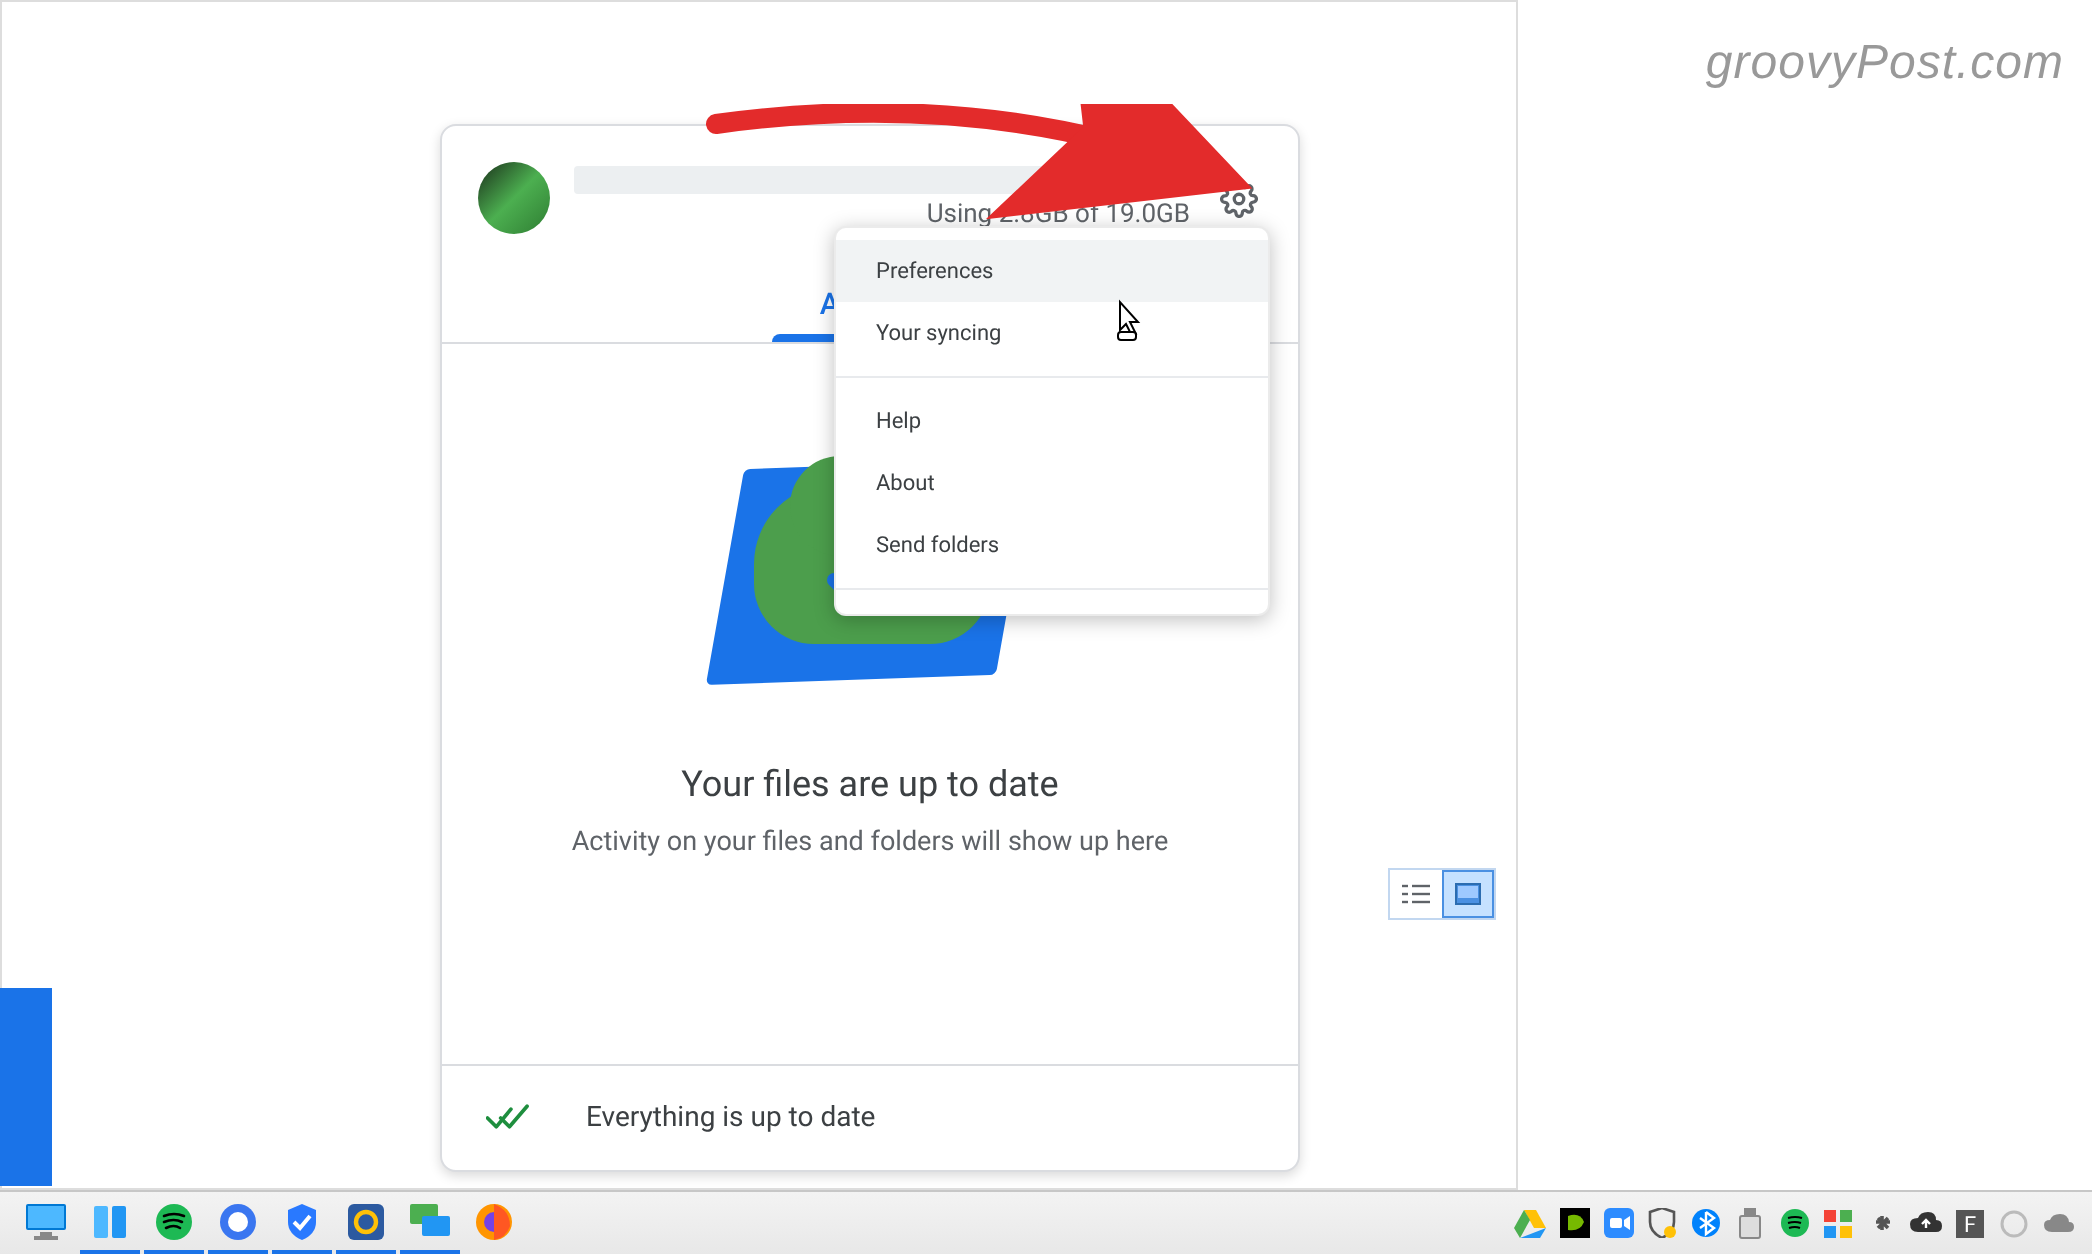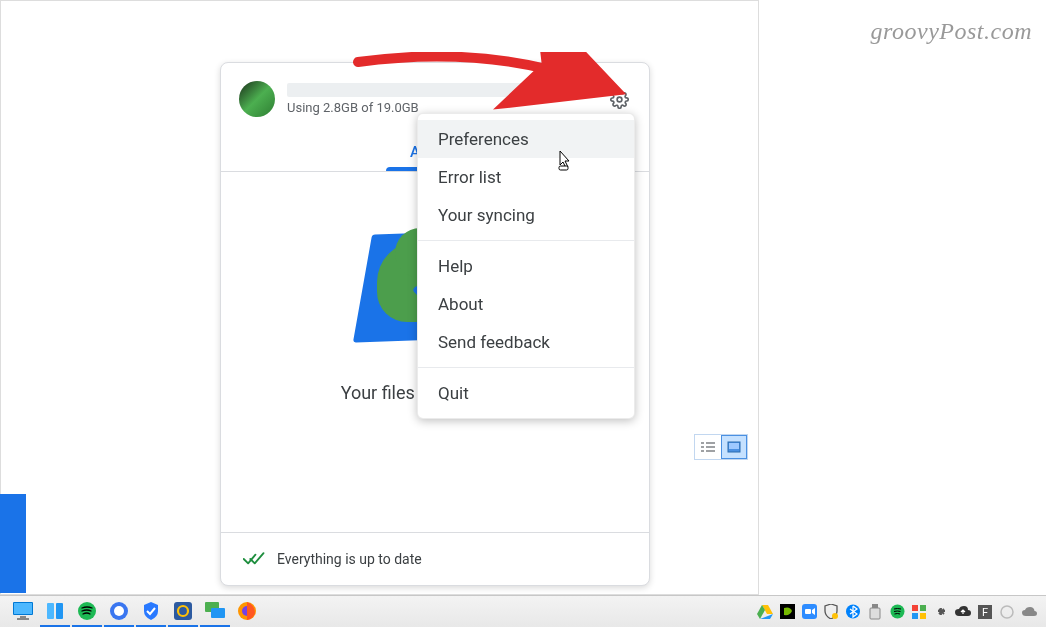--- a/index.html
+++ b/index.html
@@ -1,23 +1,23 @@
 <!DOCTYPE html>
 <html><head>
   <meta charset="utf-8">
   <style>
     * { margin: 0; padding: 0; box-sizing: border-box; font-family: 'Google Sans', Roboto, Arial, sans-serif; }
     body { width: 1046px; height: 627px; background: #fff; position: relative; overflow: hidden; }
-    .watermark { position: absolute; top: 18px; right: 14px; color: #999; font-family: Liberation Serif, serif; font-size: 24px; font-style: italic; letter-spacing: 0.5px; }
+    .watermark { position: absolute; top: 18px; right: 14px; color: #999; font-family: Liberation Sans, sans-serif; font-size: 24px; font-style: italic; letter-spacing: 0.5px; }
     .outer-border { position: absolute; top: 0; left: 0; width: 759px; height: 595px; border: 1px solid #ddd; background: #fff; }
     .blue-strip { position: absolute; left: 0; top: 494px; width: 26px; height: 99px; background: #1a73e8; }
     
     .panel { position: absolute; left: 220px; top: 62px; width: 430px; height: 524px; background: #fff; border: 1px solid #dadce0; border-radius: 8px; box-shadow: 0 2px 6px rgba(0,0,0,0.15); }
     
-    .panel-header { display: flex; align-items: center; padding: 18px 18px 8px 18px; gap: 12px; }
+    .panel-header { display: flex; align-items: center; padding: 18px 18px 8px 18px; gap: 12px; text-align: right; }
     .avatar { width: 36px; height: 36px; border-radius: 50%; background: linear-gradient(135deg, #1a2e1a 0%, #4caf50 50%, #2e7d32 100%); flex-shrink: 0; }
     .account-info { flex: 1; }
     .account-name-redact { width: 240px; height: 14px; background: #eceff1; margin-bottom: 3px; border-radius: 2px; }
     .storage { font-size: 13px; color: #5f6368; }
     .gear-btn { width: 24px; height: 24px; display: flex; align-items: center; justify-content: center; cursor: pointer; color: #5f6368; }
     
     .tabs { display: flex; border-bottom: 1px solid #dadce0; margin-top: 6px; }
     .tab { flex: 1; text-align: center; padding: 12px 0 10px 0; font-size: 15px; color: #5f6368; cursor: pointer; position: relative; }
     .tab.active { color: #1a73e8; font-weight: 500; }
     .tab.active::after { content: ''; position: absolute; bottom: 0; left: 50%; transform: translateX(-50%); width: 98px; height: 4px; background: #1a73e8; border-radius: 4px 4px 0 0; }
@@ -26,26 +26,26 @@
     .cloud-illo { width: 160px; height: 130px; margin: 20px auto 28px auto; position: relative; }
     .skew-bg { position: absolute; left: 8px; top: 8px; width: 144px; height: 108px; background: #1a73e8; transform: skewX(-12deg) rotate(-2deg); border-radius: 3px; }
     .cloud-shape { position: absolute; left: 22px; top: 18px; width: 118px; height: 80px; background: #4c9e4c; border-radius: 40px 40px 30px 30px; }
     .cloud-shape::before { content:''; position:absolute; left: 18px; top: -14px; width: 50px; height: 50px; background: #4c9e4c; border-radius: 50%; }
     .cloud-shape::after { content:''; position:absolute; right: 12px; top: -8px; width: 44px; height: 44px; background: #4c9e4c; border-radius: 50%; }
     .check-in-cloud { position: absolute; left: 56px; top: 44px; }
     
     .uptodate-title { font-size: 18px; color: #3c4043; margin-bottom: 10px; font-weight: 400; }
     .uptodate-sub { font-size: 13.5px; color: #5f6368; }
     
-    .footer { position: absolute; bottom: 0; left: 0; right: 0; border-top: 1px solid #dadce0; padding: 18px 22px; display: flex; align-items: center; gap: 12px; }
+    .footer { position: absolute; bottom: 0; left: 0; right: 0; border-top: 1px solid #dadce0; padding: 18px 22px; display: flex; align-items: center; gap: 28px; }
     .dbl-check { color: #1e8e3e; }
     .footer-text { font-size: 14px; color: #3c4043; }
     
     .menu { position: absolute; left: 417px; top: 113px; width: 218px; background: #fff; border-radius: 6px; box-shadow: 0 2px 10px rgba(0,0,0,0.25); padding: 6px 0; z-index: 30; border: 1px solid rgba(0,0,0,0.08); }
-    .menu-item { padding: 9px 20px; font-size: 17px; color: #3c4043; cursor: pointer; }
+    .menu-item { padding: 9px 20px; font-size: 11px; color: #3c4043; cursor: pointer; }
     .menu-item.hover { background: #f1f3f4; }
     .menu-sep { height: 1px; background: #e8eaed; margin: 6px 0; }
     
     .cursor { position: absolute; left: 554px; top: 149px; z-index: 40; }
     
     .arrow { position: absolute; left: 348px; top: 52px; z-index: 50; pointer-events: none; }
     
     .view-toggle { position: absolute; left: 694px; top: 434px; display: flex; border: 1px solid #c2d7f0; background: #fff; z-index:5;}
     .view-btn { width: 26px; height: 24px; display: flex; align-items: center; justify-content: center; cursor: pointer; }
     .view-btn.active { background: #c5e1ff; border: 1px solid #4a90e2; }
@@ -86,41 +86,40 @@
 
   <div class="body-area">
     <div class="cloud-illo">
       <div class="skew-bg"></div>
       <div class="cloud-shape"></div>
       <svg class="check-in-cloud" width="56" height="44" viewBox="0 0 56 44">
         <path d="M6 22 L20 36 L50 6" stroke="#1a73e8" stroke-width="7" fill="none" stroke-linecap="round" stroke-linejoin="round"></path>
       </svg>
     </div>
     <div class="uptodate-title">Your files are up to date</div>
+    <div class="uptodate-sub">Activity on your files and folders will show up here</div>
   </div>
 
   <div class="footer">
     <svg class="dbl-check" width="22" height="16" viewBox="0 0 30 18">
       <path d="M1 9 L7 15 L17 3" stroke="#1e8e3e" stroke-width="2.5" fill="none" stroke-linecap="round" stroke-linejoin="round"></path>
       <path d="M10 9 L16 15 L28 1" stroke="#1e8e3e" stroke-width="2.5" fill="none" stroke-linecap="round" stroke-linejoin="round"></path>
     </svg>
     <div class="footer-text">Everything is up to date</div>
   </div>
 </div>
 
 <div class="menu">
   <div class="menu-item hover">Preferences</div>
-  <div class="menu-item">Error list</div>
   <div class="menu-item">Your syncing</div>
   <div class="menu-sep"></div>
   <div class="menu-item">Help</div>
   <div class="menu-item">About</div>
-  <div class="menu-item">Send feedback</div>
+  <div class="menu-item">Send folders</div>
   <div class="menu-sep"></div>
-  <div class="menu-item">Quit</div>
 </div>
 
 <svg class="cursor" width="20" height="24" viewBox="0 0 20 24">
   <path d="M6 2 L6 16 L9 13 L12 19 L14 18 L11 12 L15 12 Z" fill="#fff" stroke="#000" stroke-width="1"></path>
   <rect x="5" y="17" width="9" height="4" rx="1.5" fill="#fff" stroke="#000" stroke-width="1"></rect>
 </svg>
 
 <svg class="arrow" width="290" height="80" viewBox="0 0 290 80">
   <defs>
     <marker id="ahead" markerWidth="12" markerHeight="12" refX="9" refY="6" orient="auto">

